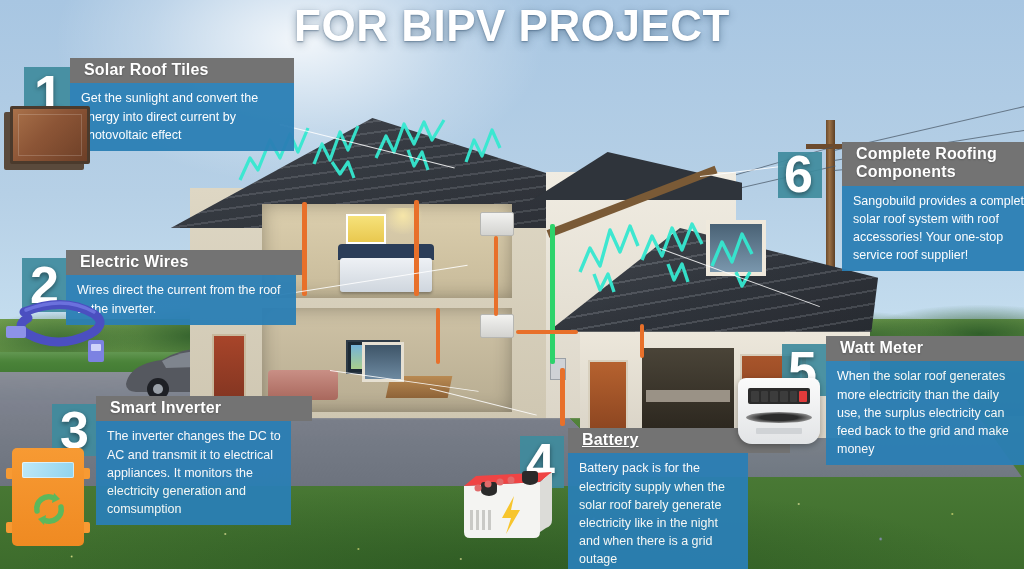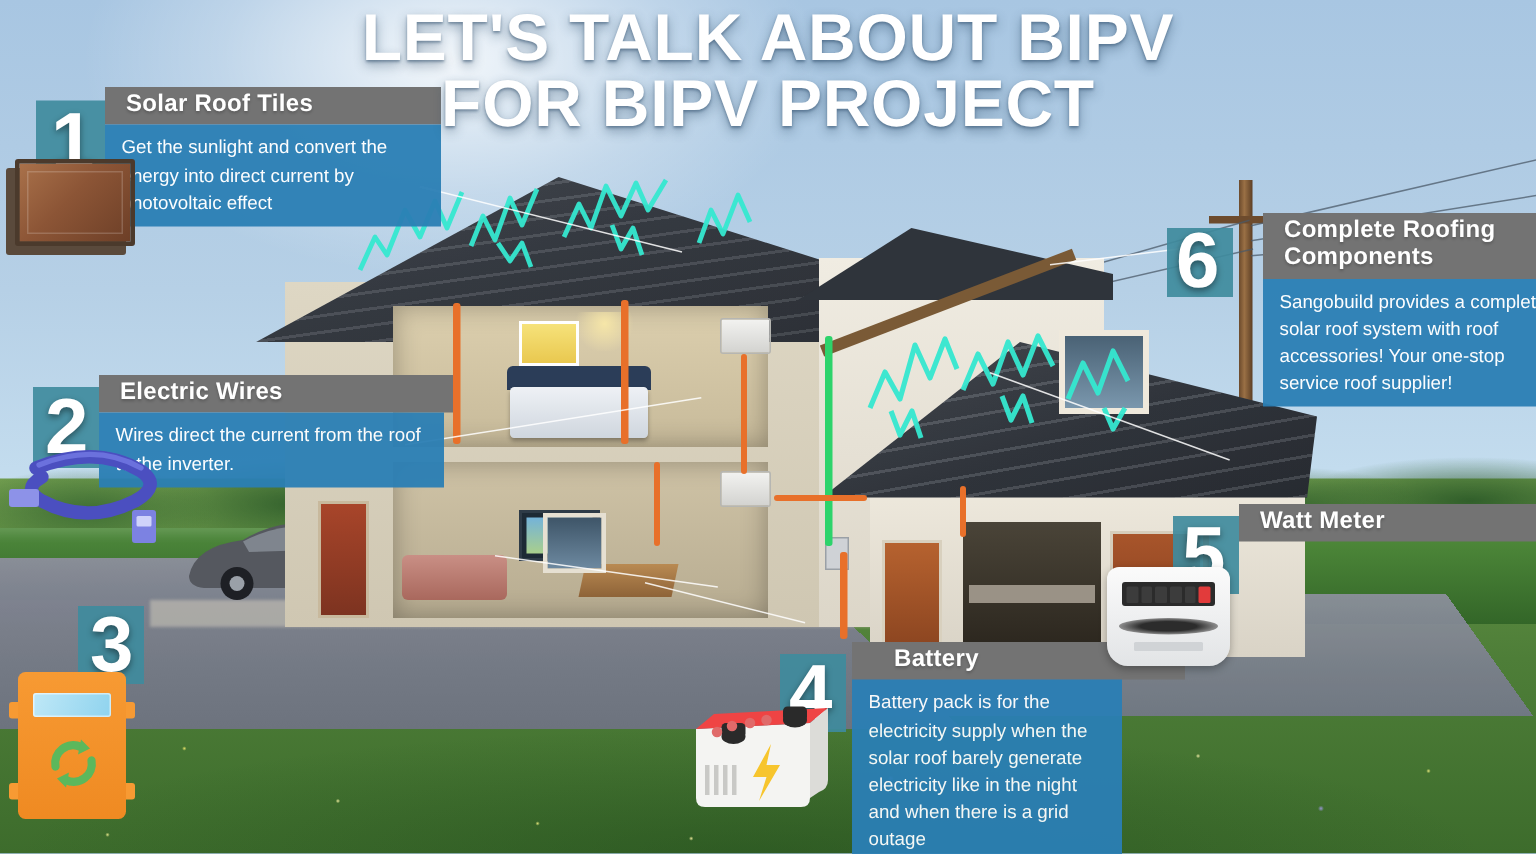--- a/index.html
+++ b/index.html
@@ -358,21 +358,20 @@
   </svg>
 
   <div class="leader" style="left:280px;top:124px;width:180px;transform:rotate(14deg);"></div>
   <div class="leader" style="left:270px;top:296px;width:200px;transform:rotate(-9deg);"></div>
   <div class="leader" style="left:330px;top:370px;width:150px;transform:rotate(8deg);"></div>
   <div class="leader" style="left:430px;top:388px;width:110px;transform:rotate(14deg);"></div>
   <div class="leader" style="left:660px;top:248px;width:170px;transform:rotate(20deg);"></div>
   <div class="leader" style="left:700px;top:176px;width:110px;transform:rotate(-7deg);"></div>
 
   <div class="title">
-    <span>LET'S TALK ABOUT BIPV</span>
     <span class="l2">FOR BIPV PROJECT</span>
   </div>
 
   <div class="callout" style="left:24px;top:58px;width:270px;">
     <div class="numbg" style="left:0;top:9px;width:46px;height:58px;"></div>
     <div class="num" style="left:10px;top:10px;">1</div>
     <div style="margin-left:46px;">
       <div class="hdr">Solar Roof Tiles</div>
       <div class="body" style="width:224px;">Get the sunlight and convert the energy into direct current by photovoltaic effect</div>
     </div>
@@ -398,20 +397,24 @@
       <path d="M24 22 Q62 7 92 24"></path>
     </g>
     <rect x="4" y="38" width="20" height="12" rx="2" fill="#8d92e8"></rect>
     <rect x="86" y="52" width="16" height="22" rx="2" fill="#7c82e2"></rect>
     <rect x="89" y="56" width="10" height="7" rx="1" fill="#cfd3fa"></rect>
   </svg>
 
   <div class="callout" style="left:52px;top:396px;width:260px;">
     <div class="numbg" style="left:0;top:8px;width:44px;height:52px;"></div>
     <div class="num" style="left:8px;top:8px;">3</div>
+    <div style="margin-left:44px;">
+      <div class="hdr">Smart Inverter</div>
+      <div class="body" style="width:195px;">The inverter changes the DC to AC and transmit it to electrical appliances. It monitors the electricity generation and comsumption</div>
+    </div>
   </div>
   <div class="icon inv-icon" style="left:6px;top:448px;">
     <div class="inv-tab" style="left:0;top:20px;"></div>
     <div class="inv-tab" style="left:0;top:74px;"></div>
     <div class="inv-tab" style="left:74px;top:20px;"></div>
     <div class="inv-tab" style="left:74px;top:74px;"></div>
     <div class="inv-body"></div>
     <div class="inv-screen"></div>
     <svg style="position:absolute;left:24px;top:42px;" width="38" height="38" viewBox="0 0 38 38">
       <g fill="none" stroke="#5cb85c" stroke-width="5.5" stroke-linecap="round">
@@ -420,21 +423,21 @@
       </g>
       <path d="M24 3 L30 9 L22 13 Z" fill="#5cb85c"></path>
       <path d="M14 35 L8 29 L16 25 Z" fill="#5cb85c"></path>
     </svg>
   </div>
 
   <div class="callout" style="left:520px;top:428px;width:270px;">
     <div class="numbg" style="left:0;top:8px;width:44px;height:52px;"></div>
     <div class="num" style="left:6px;top:8px;">4</div>
     <div style="margin-left:48px;">
-      <div class="hdr" style="padding-left:28px;">Battery</div>
+      <div class="hdr" style="padding-left:14px;text-decoration:underline;">Battery</div>
       <div class="body" style="width:180px;">Battery pack is for the electricity supply when the solar roof barely generate electricity like in the night and when there is a grid outage</div>
     </div>
   </div>
   <svg class="icon batt-icon" style="left:456px;top:458px;" viewBox="0 0 104 86">
     <path d="M8 28 L8 74 Q8 80 14 80 L78 80 Q84 80 84 74 L84 24 Z" fill="#f4f4f2"></path>
     <path d="M8 28 L84 24 L96 14 L20 18 Z" fill="#ef4444"></path>
     <path d="M84 24 L96 14 L96 62 Q96 68 90 70 L84 74 Z" fill="#dcdcd8"></path>
     <ellipse cx="33" cy="33" rx="8" ry="5" fill="#2a2a2a"></ellipse>
       <rect x="25" y="24" width="16" height="10" rx="3" fill="#2a2a2a"></rect>
     <ellipse cx="74" cy="22" rx="8" ry="5" fill="#2a2a2a"></ellipse>
@@ -450,20 +453,21 @@
         <rect x="32" y="52" width="3" height="20"></rect>
       </g>
     <path d="M58 38 L46 60 L55 60 L50 76 L64 52 L55 52 Z" fill="#f7c52d"></path>
   </svg>
 
   <div class="callout" style="left:782px;top:336px;width:242px;">
     <div class="numbg" style="left:0;top:8px;width:44px;height:52px;"></div>
     <div class="num" style="left:6px;top:8px;">5</div>
     <div style="margin-left:44px;">
       <div class="hdr">Watt Meter</div>
+      <div class="body" style="width:198px;">When the solar roof generates more electricity than the daily use, the surplus electricity can feed back to the grid and make money</div>
     </div>
   </div>
   <div class="icon meter-icon" style="left:738px;top:378px;">
     <div class="shell"></div>
     <div class="disp">
       <div class="dig"></div>
         <div class="dig"></div>
         <div class="dig"></div>
       <div class="dig"></div>
         <div class="dig"></div>

